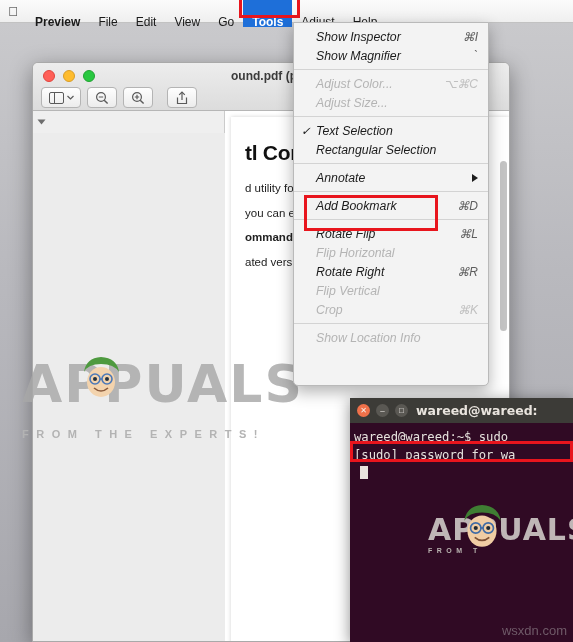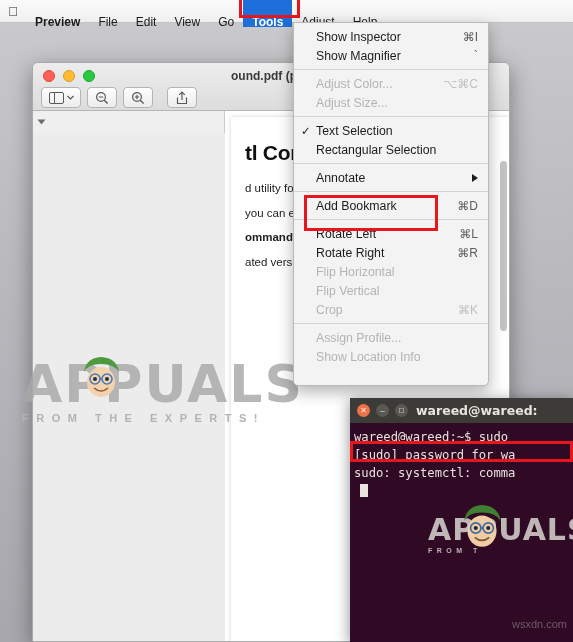--- a/index.html
+++ b/index.html
@@ -61,27 +61,27 @@
   .doc-p{ font-size:11.5px; color:#222; line-height:1.62; margin-top:14px; white-space:nowrap; }
   .vscroll{ position:absolute; right:2px; top:50px; width:7px; height:170px;
             background:#c4c4c4; border-radius:4px; }
 
   
   .wm-big{ position:absolute; left:22px; top:358px; width:330px; height:72px;
            pointer-events:none; }
   .wm-text{ font-size:52px; font-weight:bold; color:#a8a8a8; letter-spacing:2px;
             line-height:52px; opacity:.82; font-family:"DejaVu Sans", sans-serif; }
   .wm-sub{ font-size:11px; color:#b3b3b3; letter-spacing:7.5px; font-weight:bold;
-           margin-top:2px; }
+           margin-top:18px; }
   .wm-face{ position:absolute; left:56px; top:-4px; width:46px; height:50px; }
 
   
   .menu{ position:absolute; left:293px; top:22px; width:196px; height:364px;
          background:#f3f3f3; border:1px solid #b9b9b9; border-radius:0 0 5px 5px;
-         box-shadow:0 6px 16px rgba(0,0,0,.3); padding:4px 0; }
+         box-shadow:0 6px 16px rgba(0,0,0,.3); padding:4px 0;font-style:italic; }
   .mi{ height:19px; display:flex; align-items:center; padding:0 10px 0 22px;
        font-size:12.3px; color:#1c1c1c; position:relative; white-space:nowrap; }
   .mi.dis{ color:#b4b4b4;gap:28px; }
   .mi .key{ margin-left:auto; color:#5d5d5d; font-size:12px; }
   .mi.dis .key{ color:#c0c0c0; }
   .mi .chk{ position:absolute; left:7px; font-size:11.5px; color:#1c1c1c; }
   .mi .arrow{ margin-left:auto; width:0;height:0;border-left:6px solid #1c1c1c;
               border-top:4px solid transparent;border-bottom:4px solid transparent; }
   .msep{ height:1px; background:#d3d3d3; margin:4px 0; }
   .rot-hl{ position:absolute; left:10px; top:172px; width:134px; height:36px;
@@ -103,21 +103,21 @@
   .term-line{ height:18px; }
   .term-line.hl{ position:relative; }
   .sudo-hl{ position:absolute; left:0px; top:43px; width:223px; height:21px;
             border:3px solid #e8151d; pointer-events:none; }
   .cursor{ display:inline-block; width:8px; height:13px; background:#e9e4de;
            vertical-align:-2px; margin-left:6px; }
   .term-wm{ position:absolute; left:78px; top:114px; width:140px; height:80px; }
   .term-wm .t{ font-size:30px; font-weight:bold; color:#d8d4d0; letter-spacing:1px;
                opacity:.85; font-family:"DejaVu Sans", sans-serif; }
   .term-wm .s{ font-size:7px; color:#b9b4b0; letter-spacing:4.5px; font-weight:bold; }
-  .site-wm{ position:absolute; right:6px; bottom:12px; font-size:11px; color:#6f5a68; }
+  .site-wm{ position:absolute; right:6px; bottom:4px; font-size:13px; color:#6f5a68; }
 </style>
 </head>
 <body>
 
 <div id="root">
 
   <div class="desktop"></div>
 
   <div class="menubar">
     <div class="mb-apple"></div>
@@ -259,61 +259,57 @@
     <div class="msep"></div>
 
     <div class="mi">
       <span>Add Bookmark</span>
       <span class="key">⌘D</span>
     </div>
 
     <div class="msep"></div>
 
     <div class="mi">
-      <span>Rotate Left</span>
+      <span>Rotate Flip</span>
       <span class="key">⌘L</span>
+    </div>
+    <div class="mi dis">
+      <span>Flip Horizontal</span>
     </div>
     <div class="mi">
       <span>Rotate Right</span>
       <span class="key">⌘R</span>
     </div>
     <div class="mi dis">
-      <span>Flip Horizontal</span>
-    </div>
-    <div class="mi dis">
       <span>Flip Vertical</span>
     </div>
     <div class="mi dis">
       <span>Crop</span>
       <span class="key">⌘K</span>
     </div>
 
     <div class="msep"></div>
 
-    <div class="mi dis">
-      <span>Assign Profile...</span>
-    </div>
     <div class="mi dis">
       <span>Show Location Info</span>
     </div>
 
     <div class="rot-hl"></div>
   </div>
 
   <div class="term">
     <div class="term-bar">
       <div class="tb-dot close">✕</div>
       <div class="tb-dot min">–</div>
       <div class="tb-dot max">□</div>
       <div class="term-title">wareed@wareed:</div>
     </div>
     <div class="term-body">
       <div class="term-line">wareed@wareed:~$ sudo </div>
       <div class="term-line">[sudo] password for wa</div>
-      <div class="term-line hl">sudo: systemctl: comma</div>
       <div class="term-line">
         <span class="cursor"></span>
       </div>
     </div>
     <div class="sudo-hl"></div>
 
     <div class="term-wm">
       <div class="t">APPUALS</div>
       <div class="s">FROM T</div>
       <svg style="position:absolute;left:30px;top:-10px;width:48px;height:52px" viewBox="0 0 46 50">

